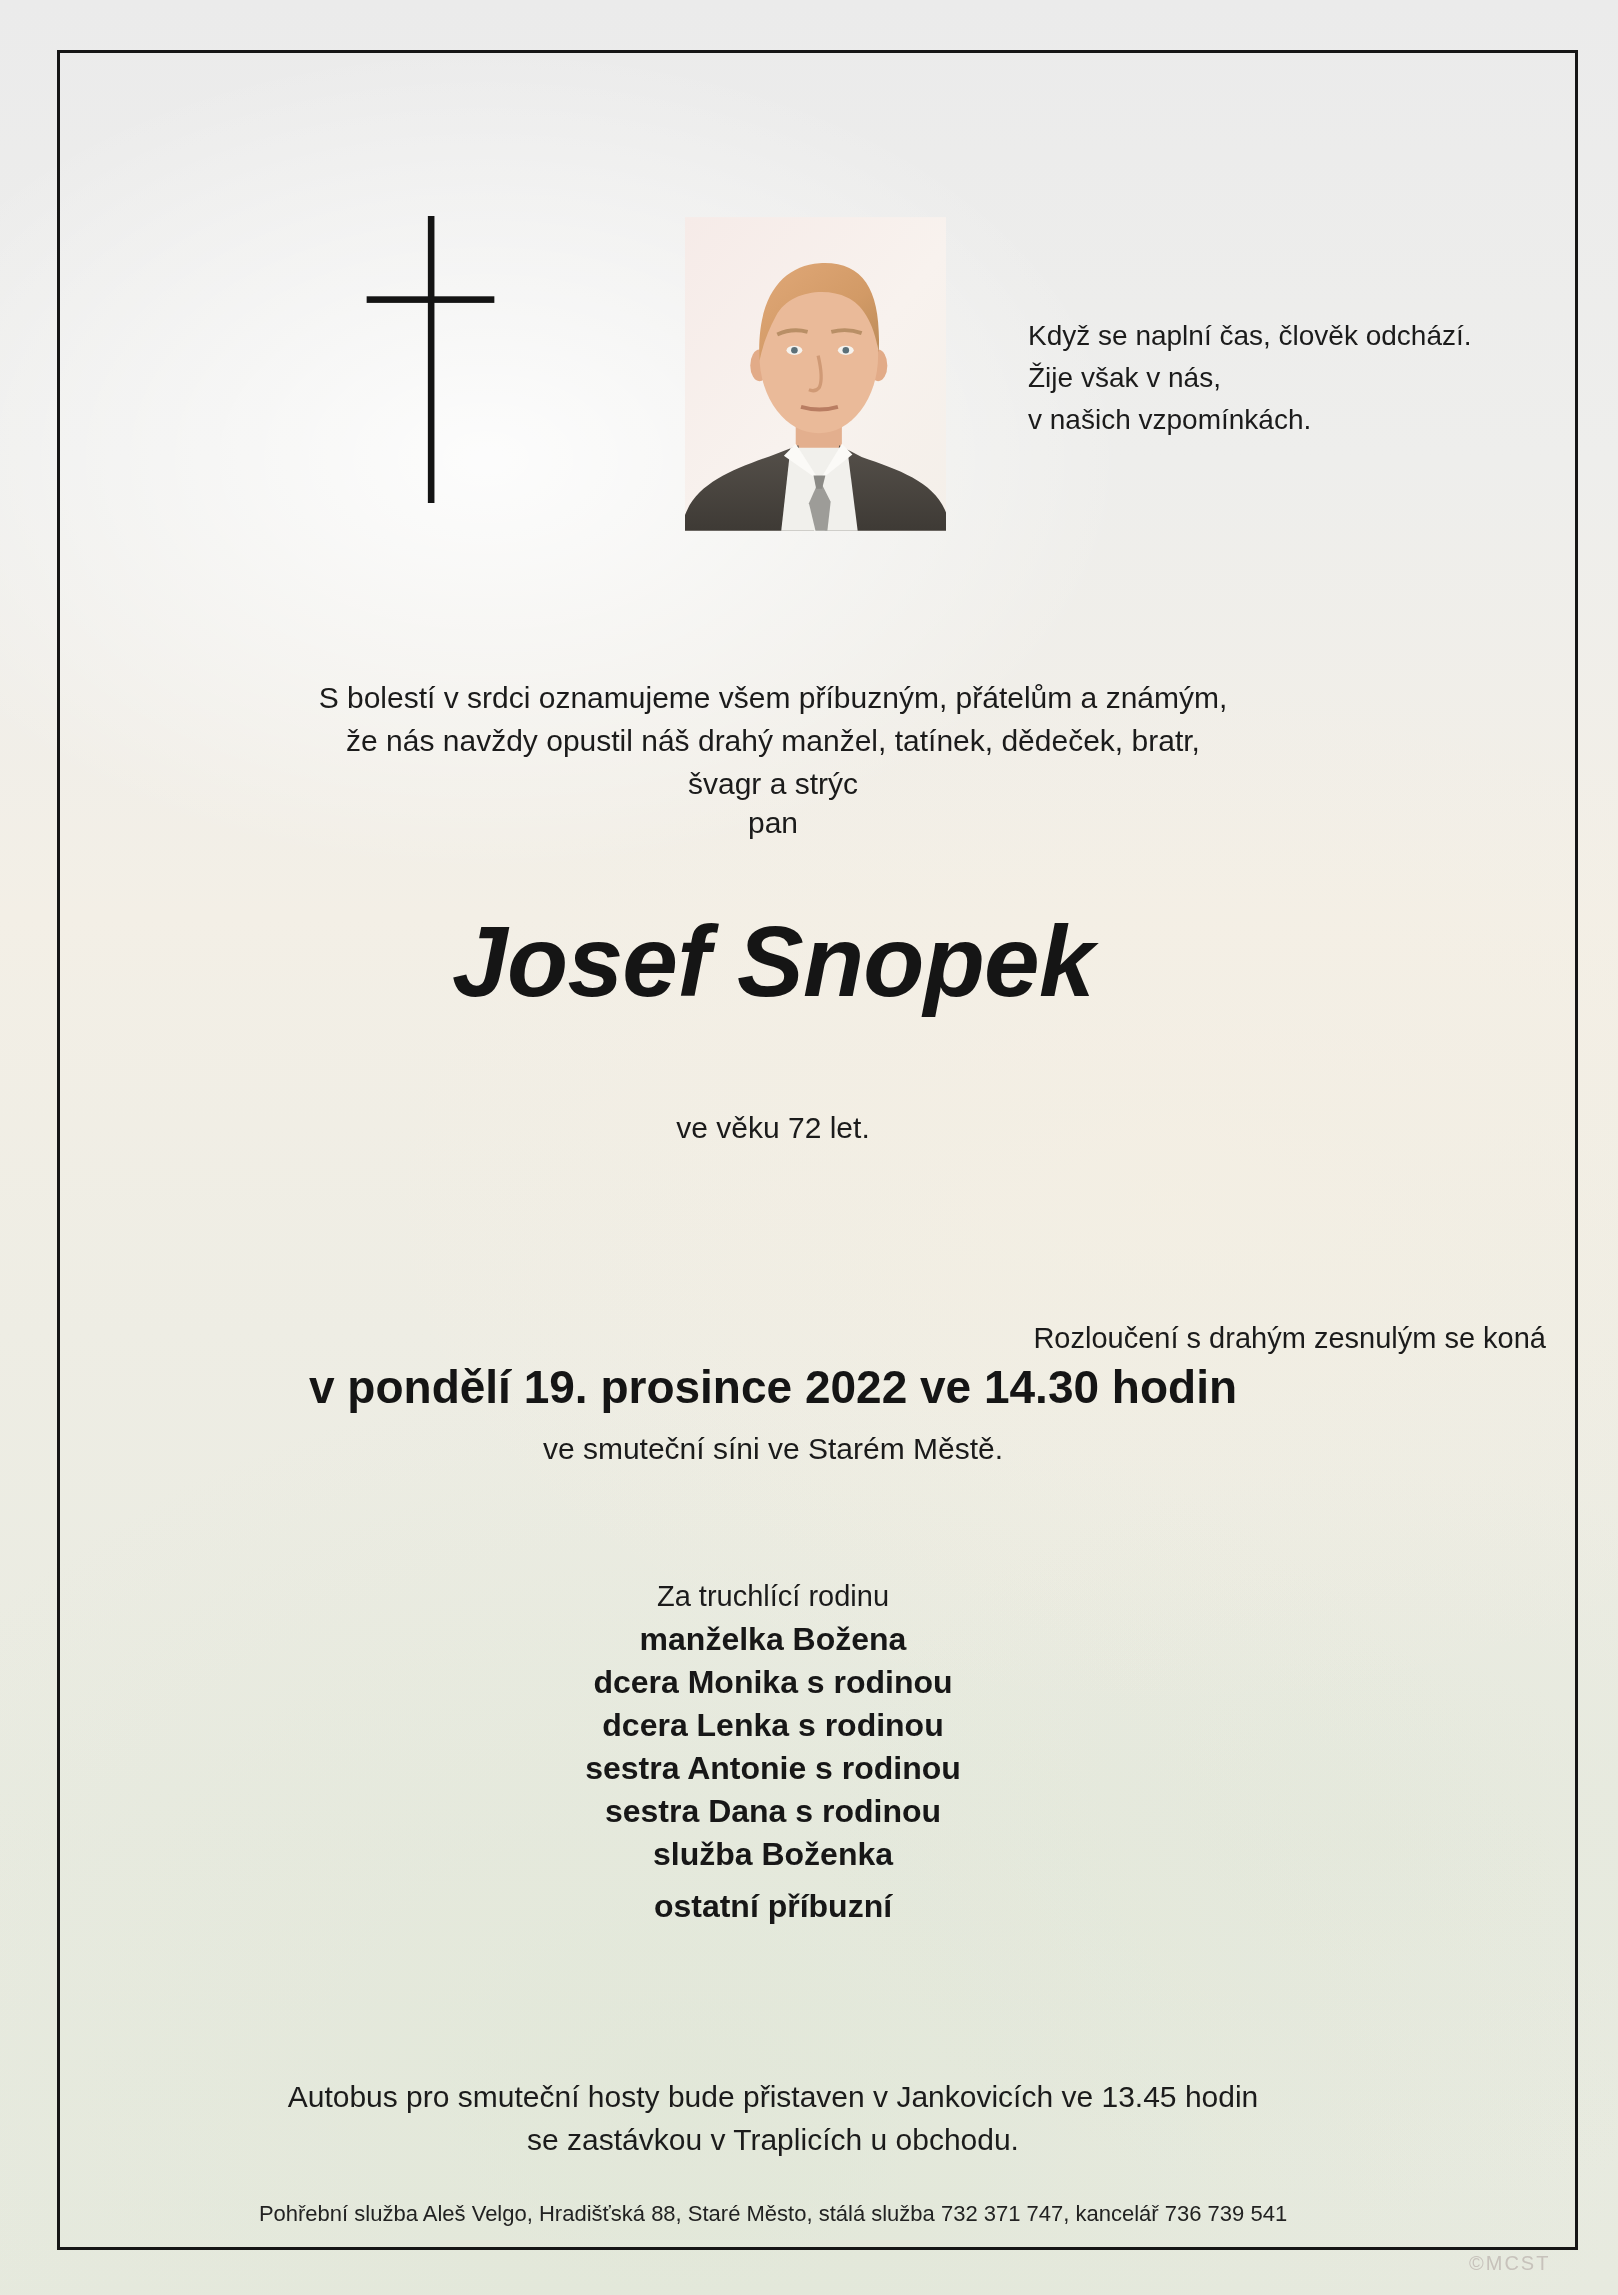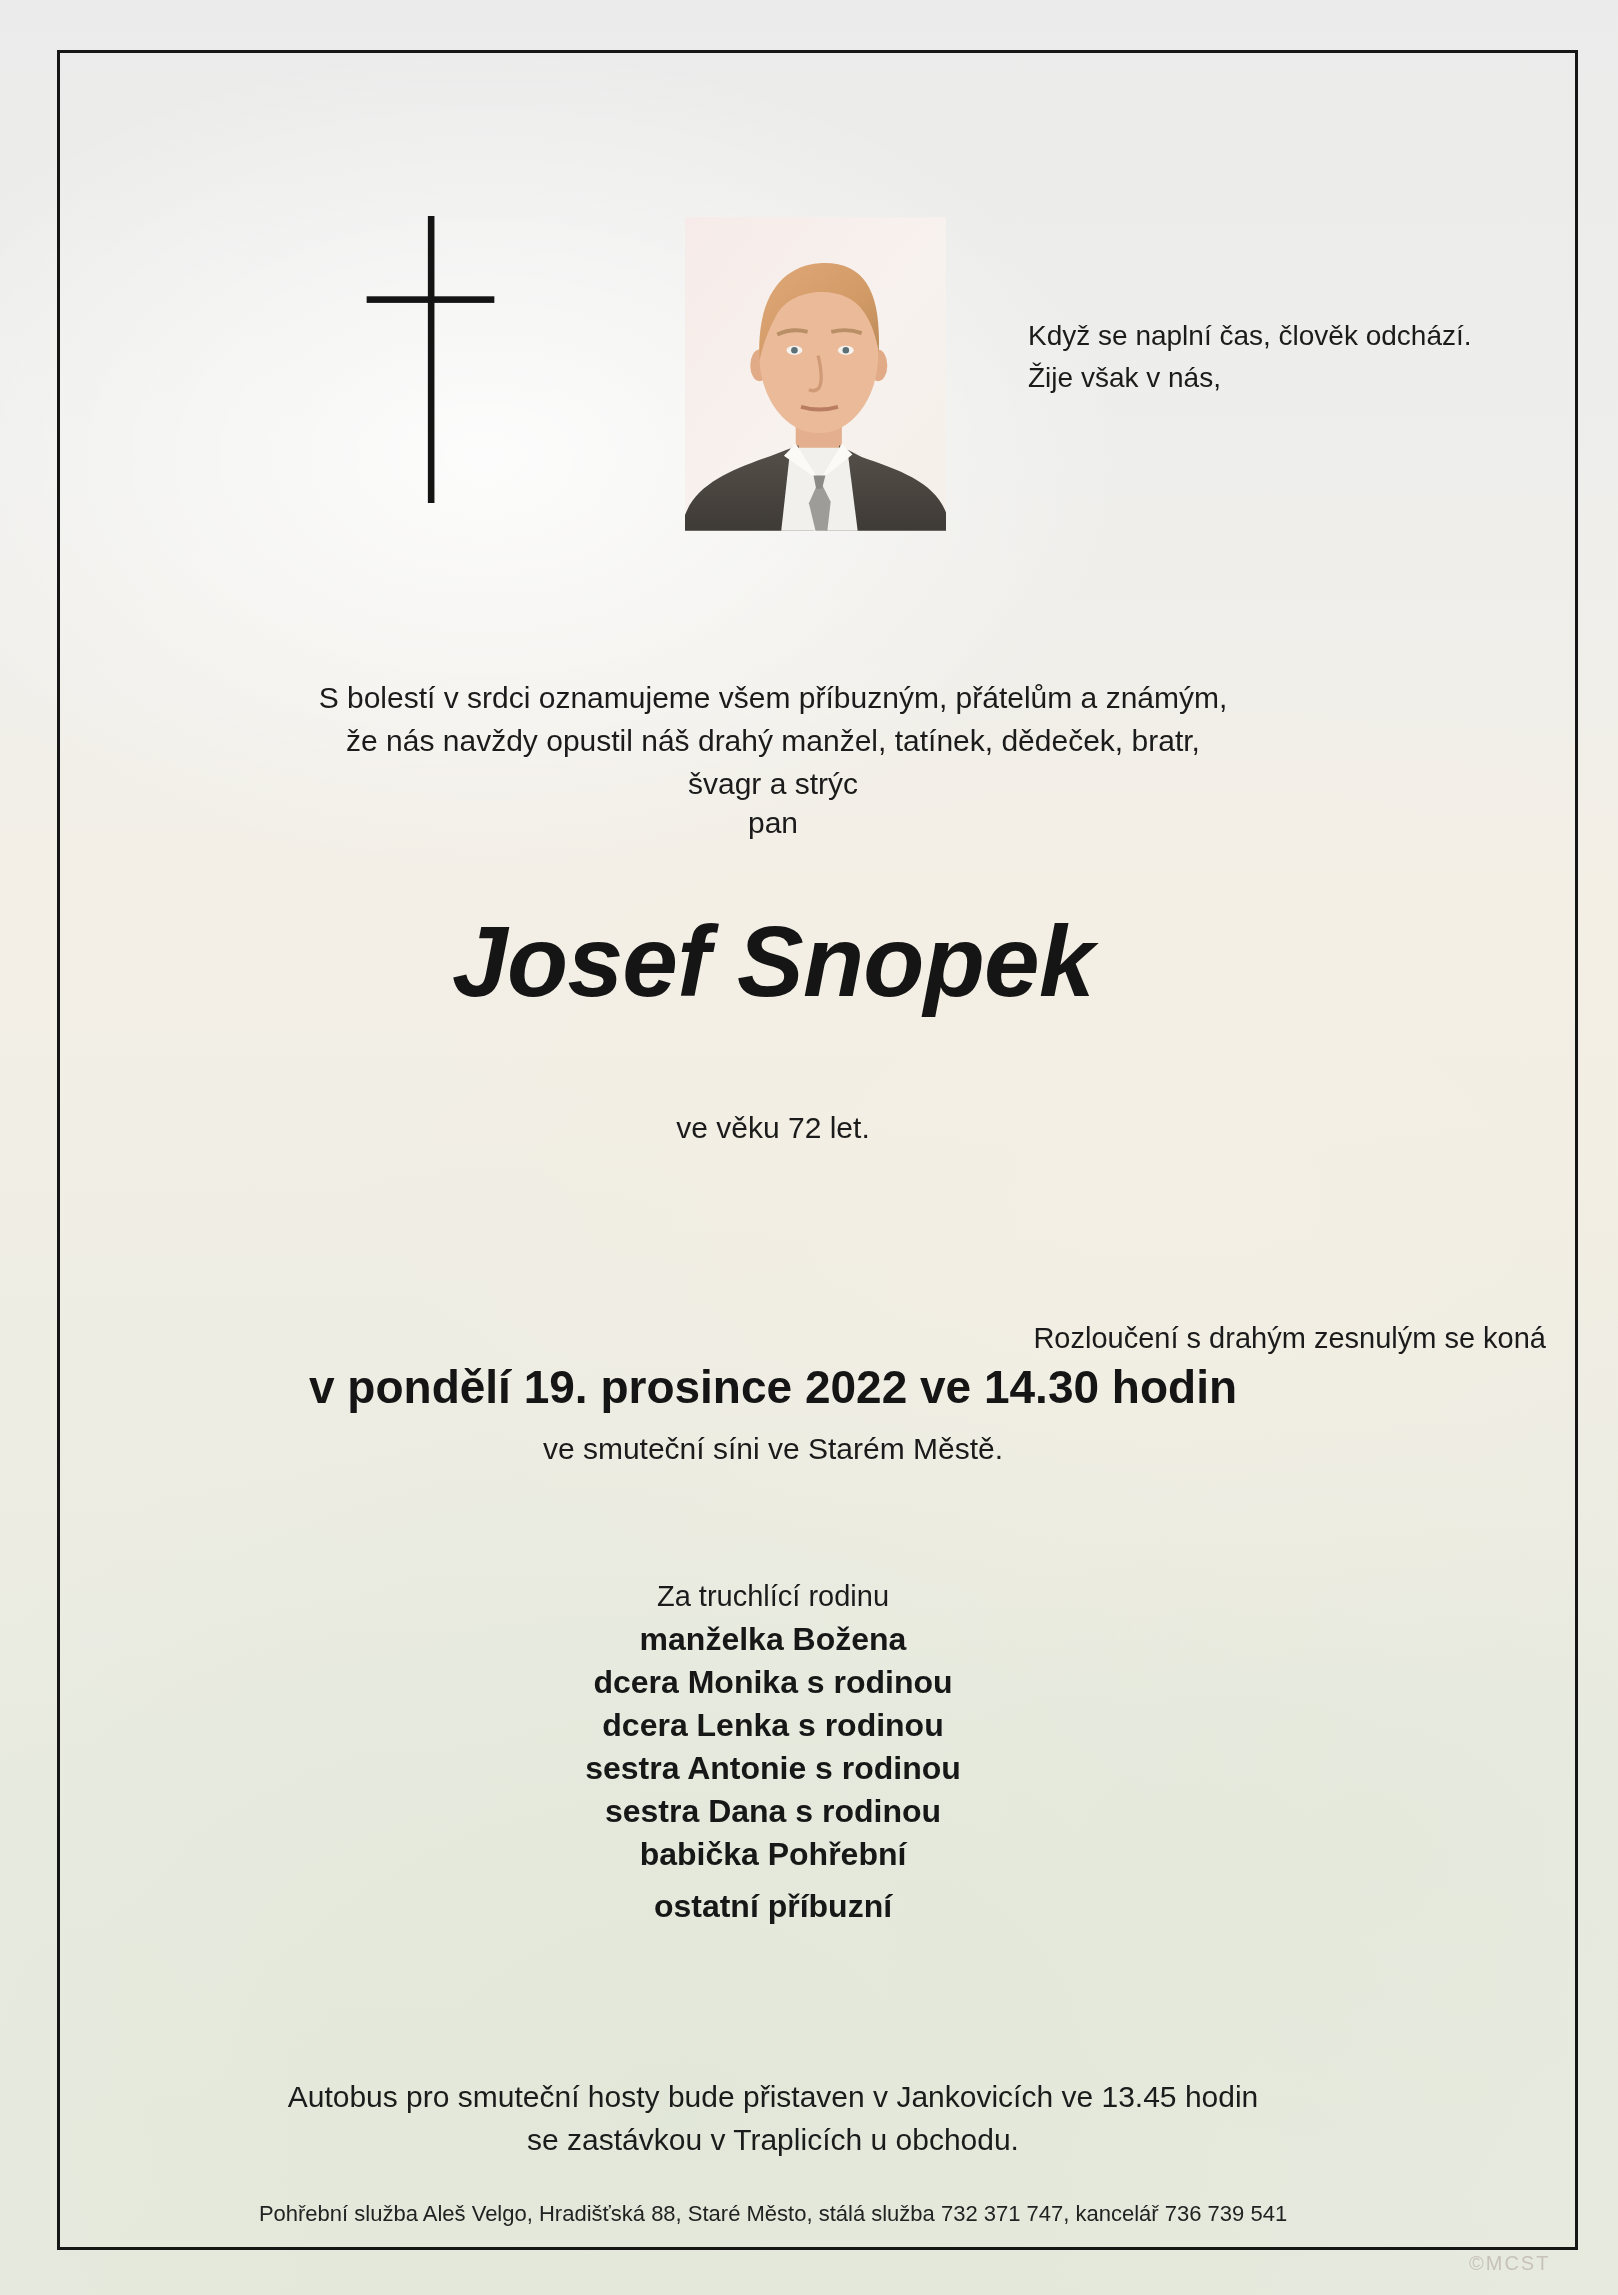--- a/index.html
+++ b/index.html
@@ -176,20 +176,21 @@
       <circle cx="166" cy="202" r="5" fill="#5c7078"></circle>
       <circle cx="244" cy="202" r="5" fill="#5c7078"></circle>
       <path d="M202,210 Q210,244 204,258 Q198,266 188,262" stroke="#d09a76" stroke-width="5" fill="none"></path>
       <path d="M176,288 Q204,296 232,288" stroke="#b97d62" stroke-width="6" fill="none"></path>
     </svg>
   </div>
 
   <div class="abs quote">
     <div>Když se naplní čas, člověk odchází.</div>
     <div>Žije však v nás,</div>
+    <div>v našich vzpomínkách.</div>
   </div>
 
   <div class="abs centered announcement">
     <div>S bolestí v srdci oznamujeme všem příbuzným, přátelům a známým,</div>
     <div>že nás navždy opustil náš drahý manžel, tatínek, dědeček, bratr,</div>
     <div>švagr a strýc</div>
   </div>
   <div class="abs centered pan-line">pan</div>
 
   <div class="abs centered deceased-name">Josef Snopek</div>
@@ -202,21 +203,21 @@
   <div class="abs centered farewell-datetime">v pondělí 19. prosince 2022 ve 14.30 hodin</div>
   <div class="abs centered farewell-place">ve smuteční síni ve Starém Městě.</div>
 
   <div class="abs centered family-intro">Za truchlící rodinu</div>
   <div class="abs centered family-list">
     <div class="family-member">manželka Božena</div>
     <div class="family-member">dcera Monika s rodinou</div>
     <div class="family-member">dcera Lenka s rodinou</div>
     <div class="family-member">sestra Antonie s rodinou</div>
     <div class="family-member">sestra Dana s rodinou</div>
-    <div class="family-member">babička Pohřební</div>
+    <div class="family-member">služba Boženka</div>
     <div class="family-member">ostatní příbuzní</div>
   </div>
 
   <div class="abs centered bus-info">
     <div>Autobus pro smuteční hosty bude přistaven v Jankovicích ve 13.45 hodin</div>
     <div>se zastávkou v Traplicích u obchodu.</div>
   </div>
 
   <div class="abs centered footer-line">Pohřební služba Aleš Velgo, Hradišťská 88, Staré Město, stálá služba 732 371 747, kancelář 736 739 541</div>
 

